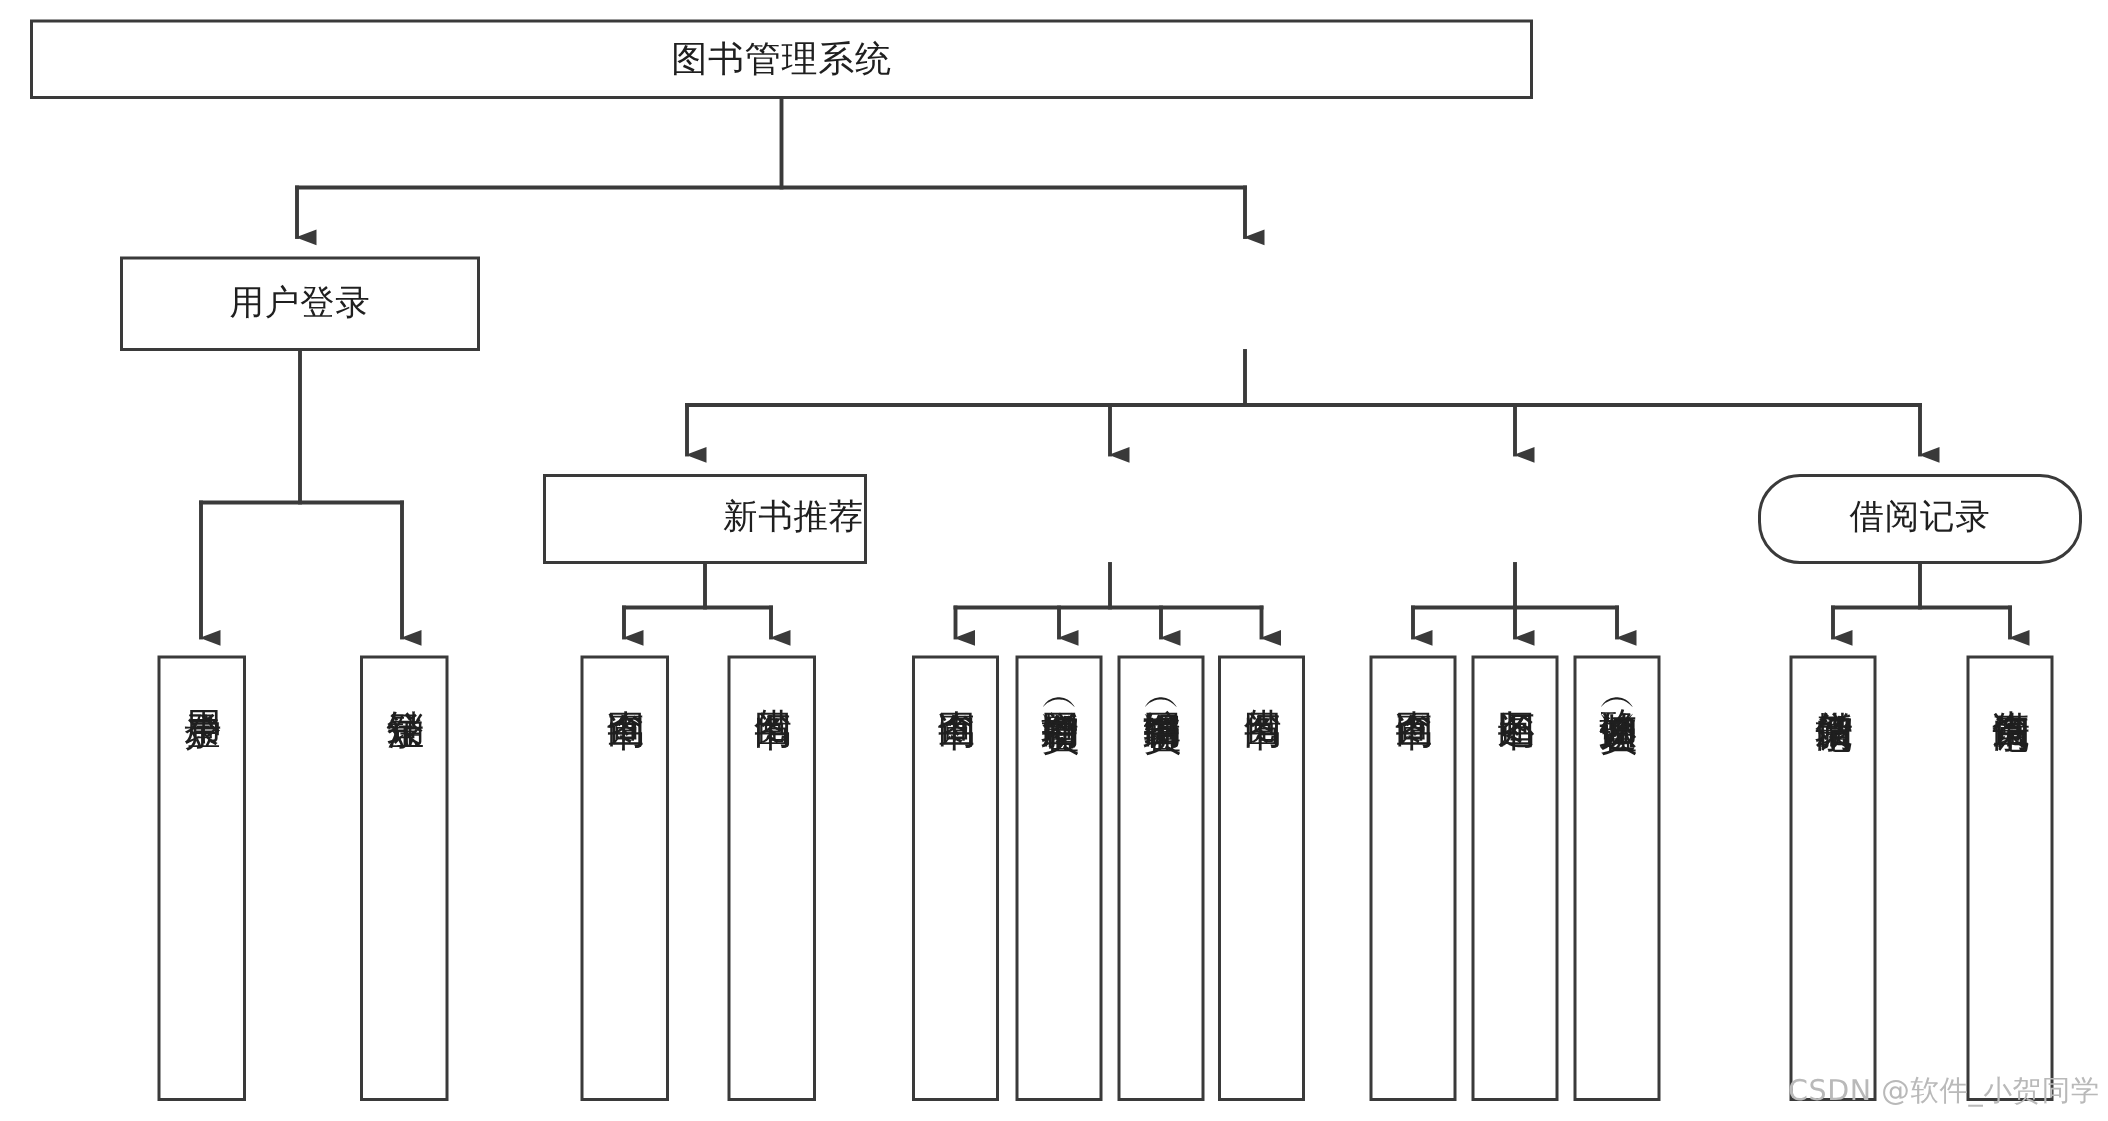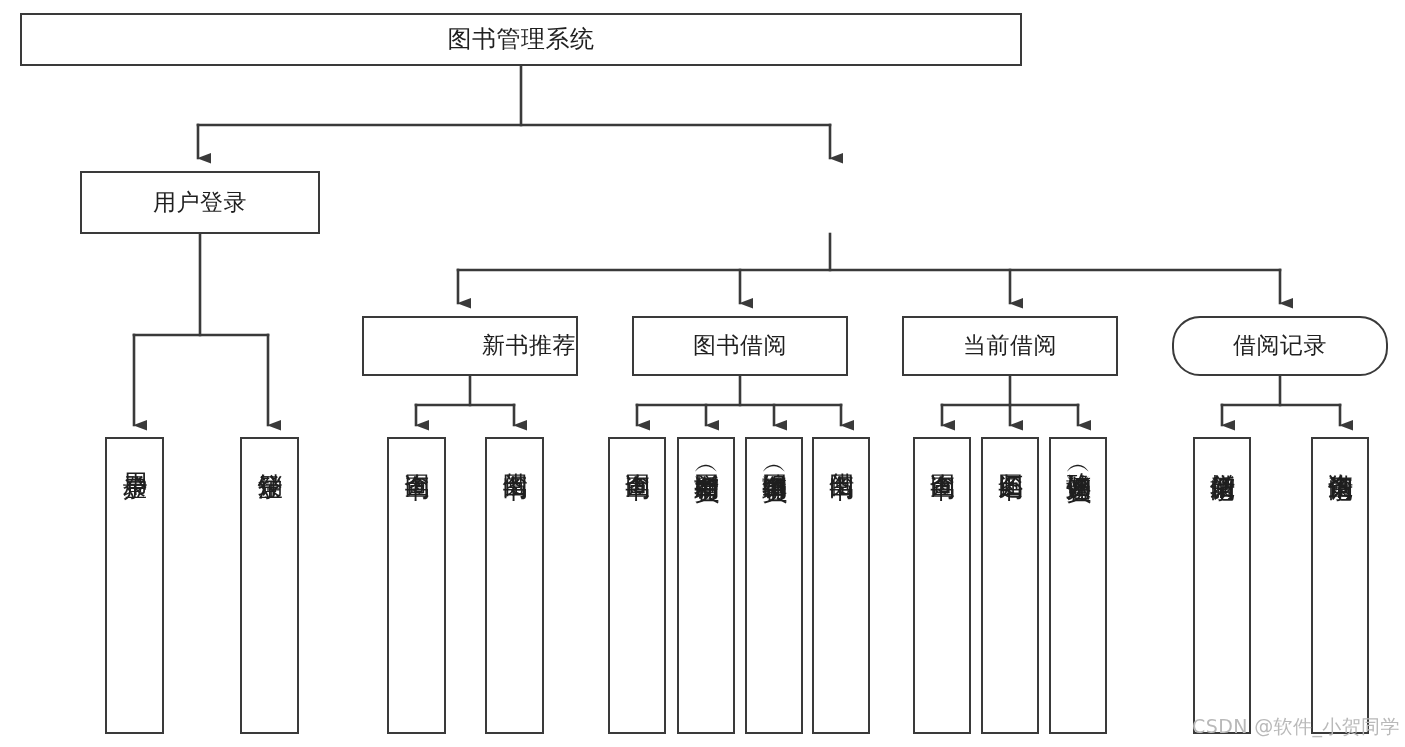--- a/index.html
+++ b/index.html
@@ -131,27 +131,21 @@
 
   <div class="node horiz" style="left:80px; top:171px; width:240px; height:63px;">
     <span class="cap">用户登录</span>
   </div>
 
 
   <div class="node horiz" style="left:362px; top:316px; width:216px; height:60px;justify-content:flex-end;">
     <span class="cap">新书推荐</span>
   </div>
 
-  <div class="node horiz" style="left:632px; top:316px; width:216px; height:60px;">
-    <span class="cap">图书借阅</span>
-  </div>
-
-  <div class="node horiz" style="left:902px; top:316px; width:216px; height:60px;">
-    <span class="cap">当前借阅</span>
-  </div>
+
 
   <div class="node horiz" style="left:1172px; top:316px; width:216px; height:60px;border-radius:28px;">
     <span class="cap">借阅记录</span>
   </div>
 
   <div class="node vert" style="left:105px; top:437px; width:59px; height:297px;">
     <span class="cap">用户登录</span>
   </div>
 
   <div class="node vert" style="left:240px; top:437px; width:59px; height:297px;">

